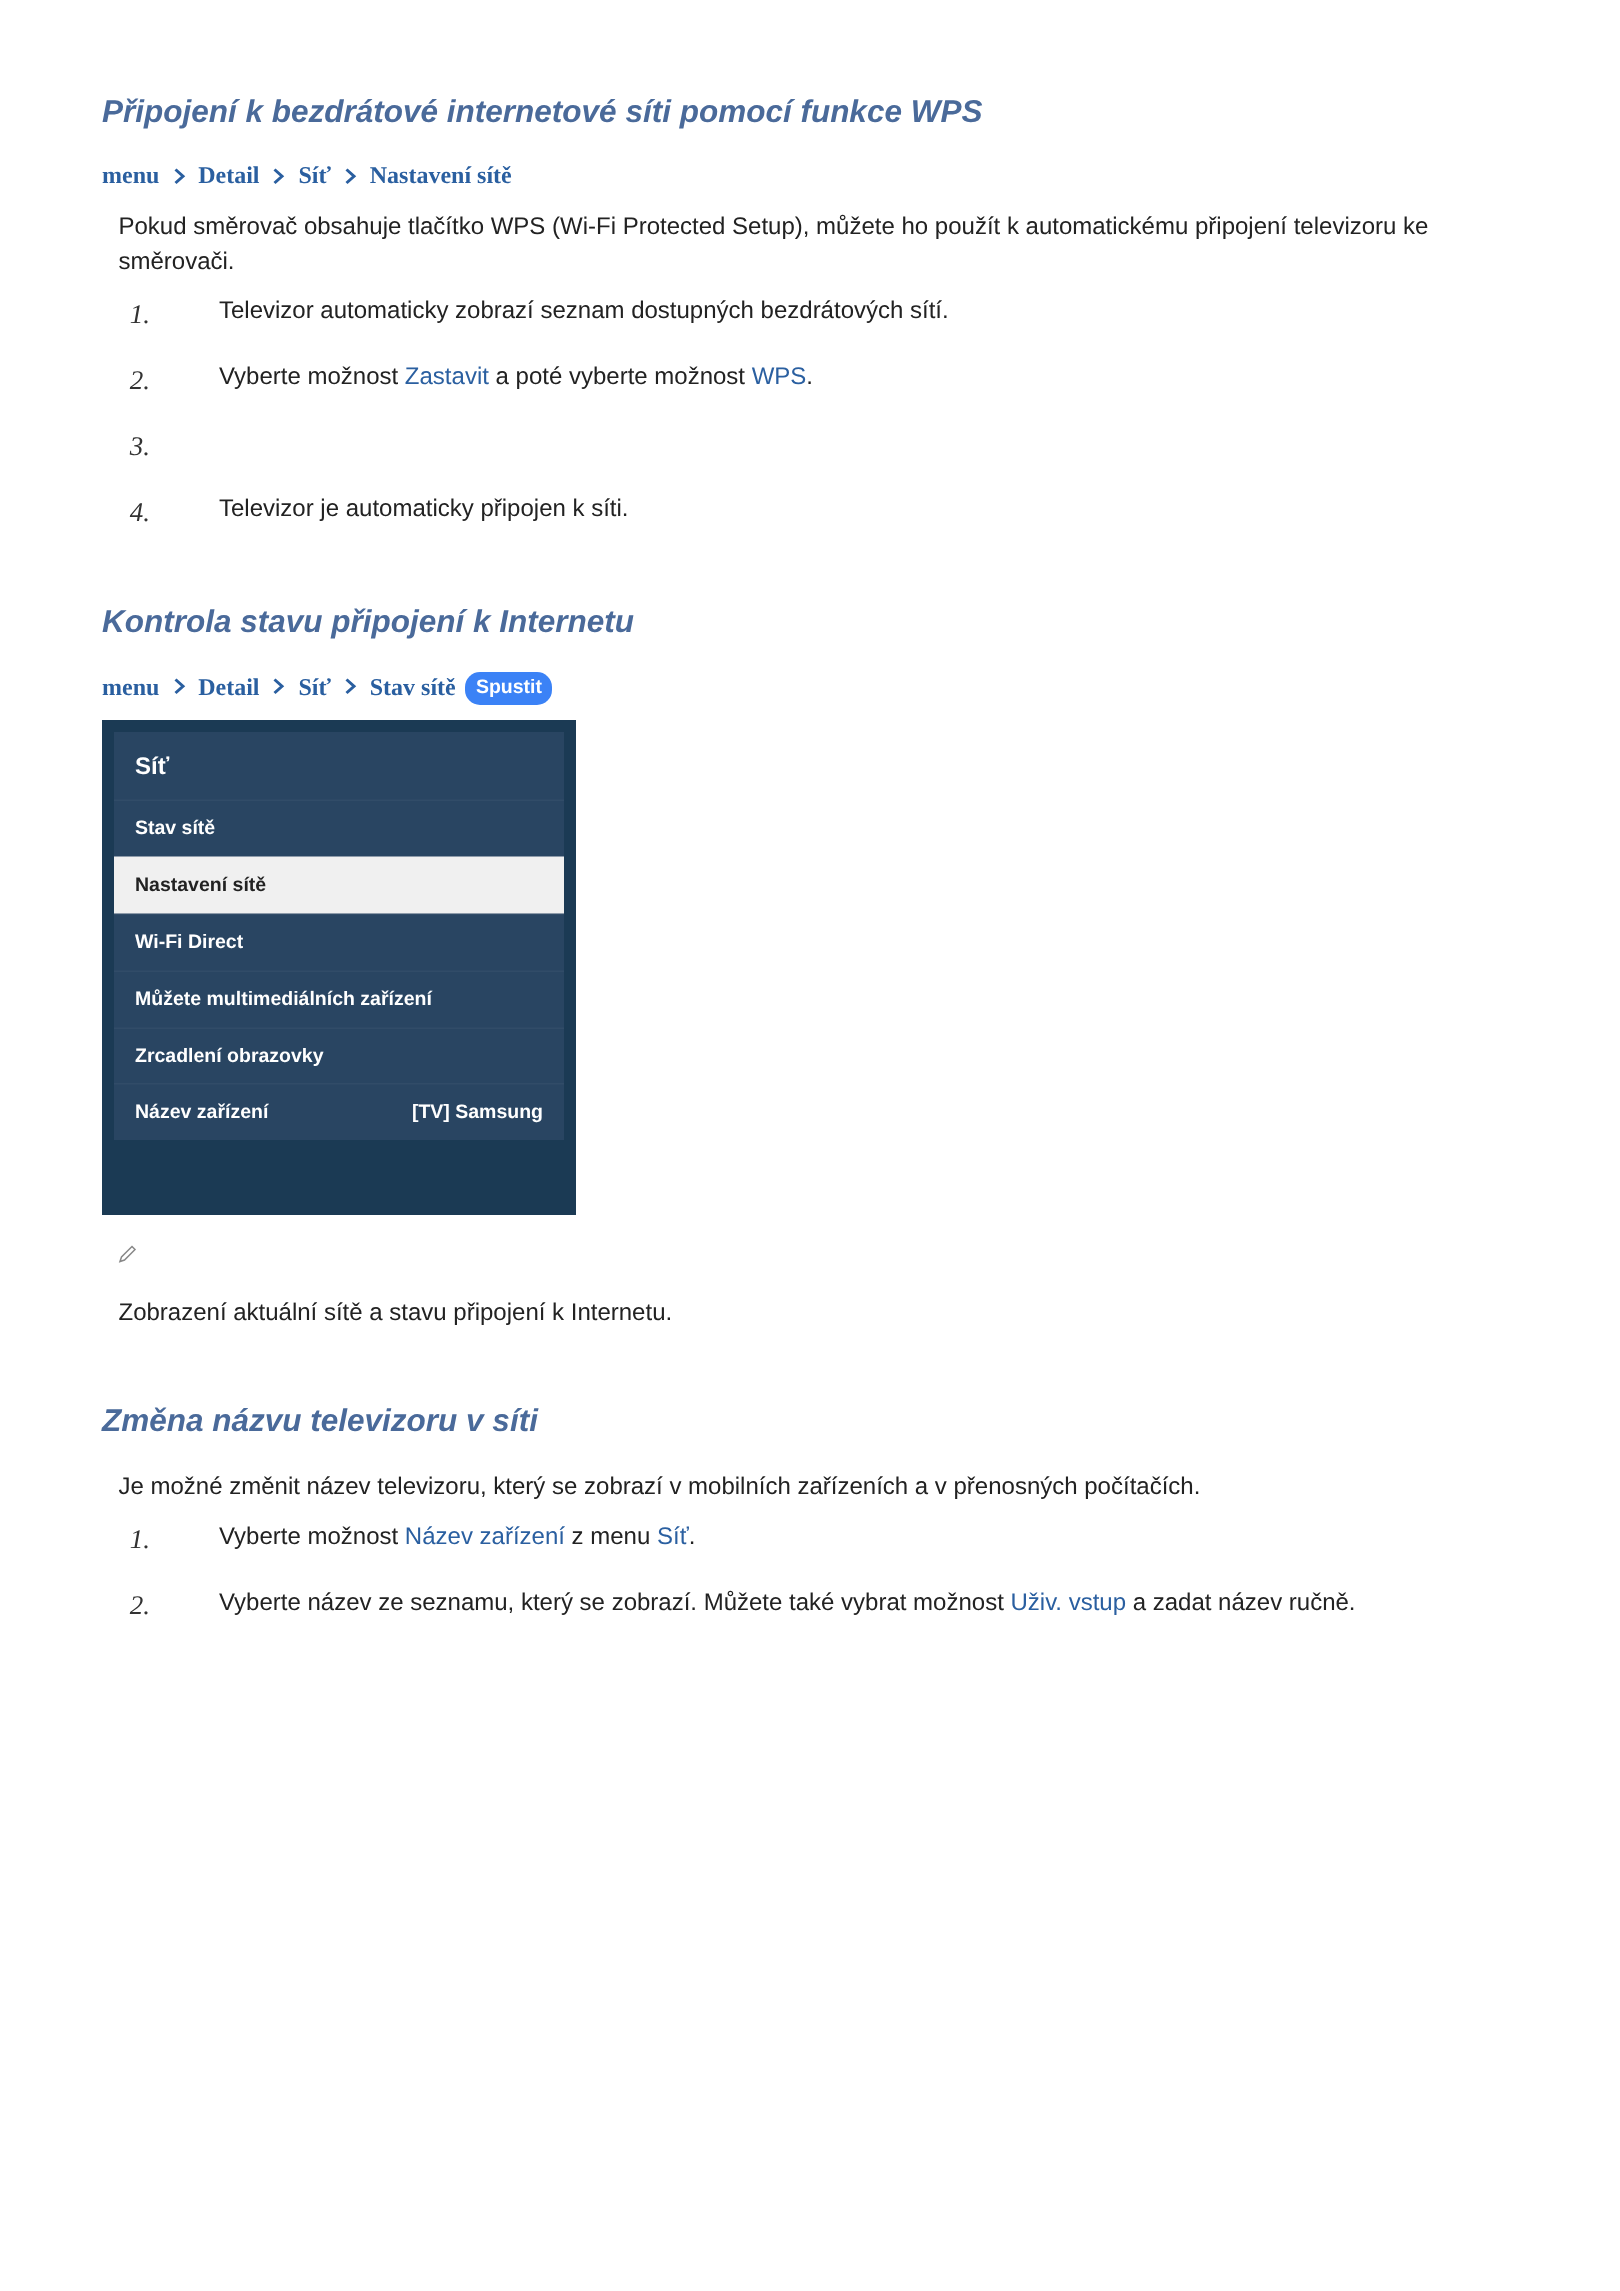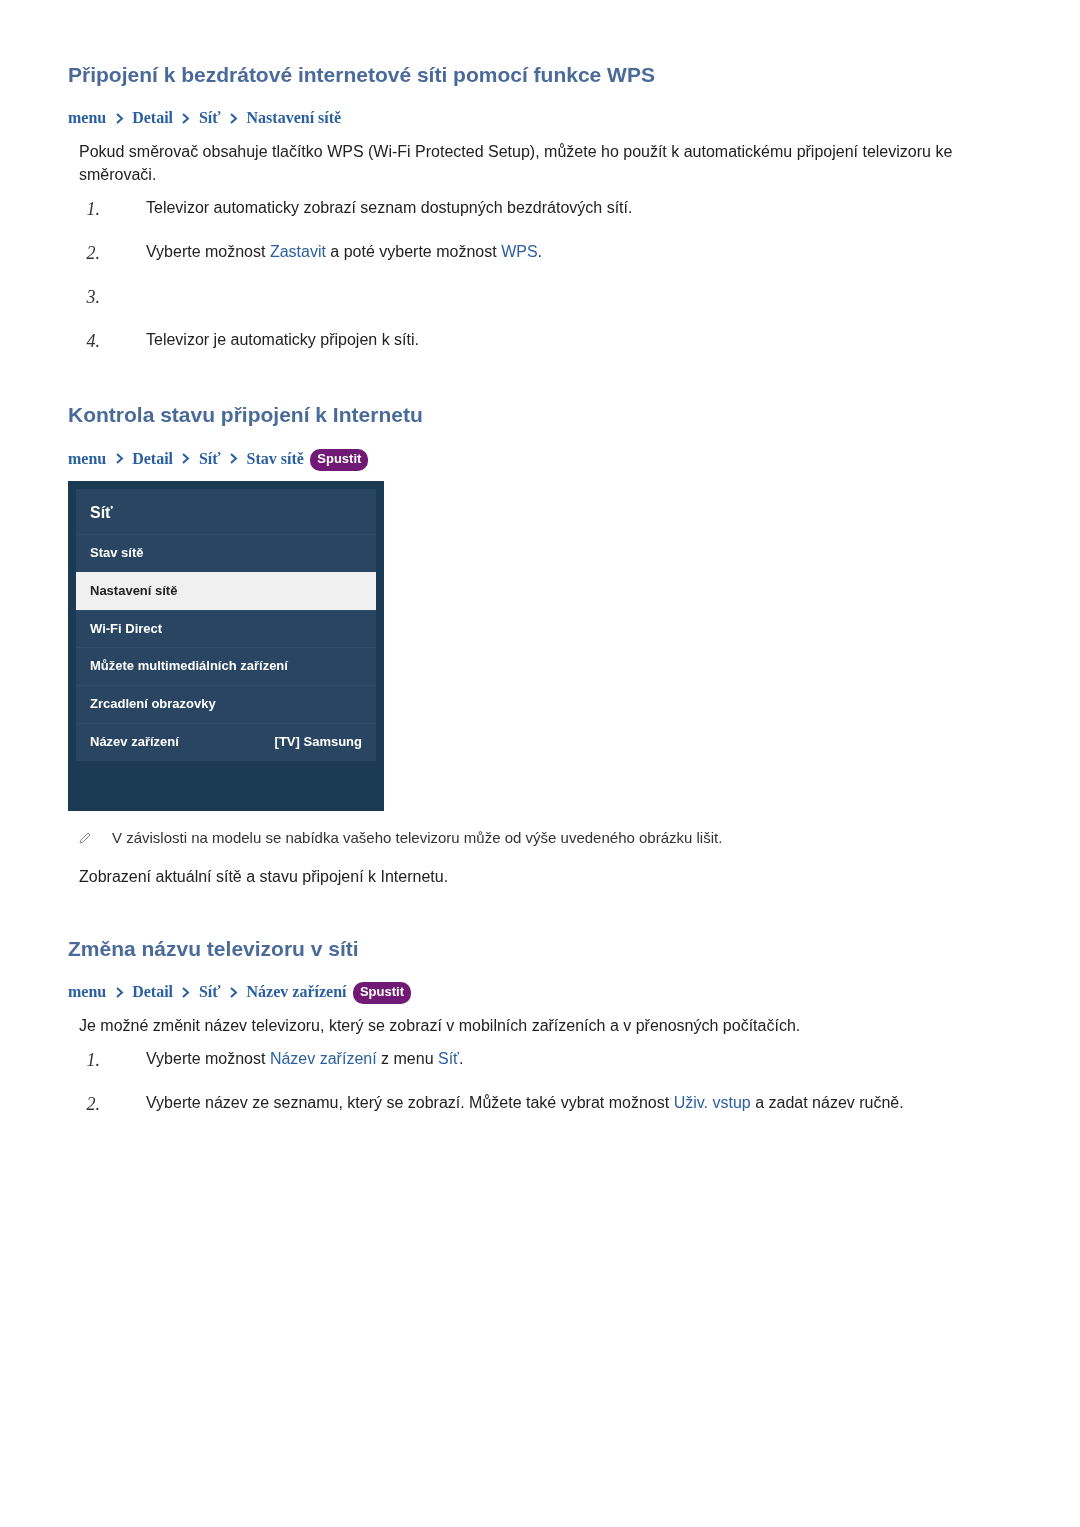--- a/index.html
+++ b/index.html
@@ -9,37 +9,38 @@
     font-size: 16px;
     color: #222;
     line-height: 1.45;
   }
   .section { margin-bottom: 46px; }
   .section-heading {
     color: #4a6a9a;
     font-weight: bold;
     font-size: 21px;
     margin: 0 0 16px 0;
+    font-style: italic;
   }
   .breadcrumb {
     color: #2a5fa0;
     font-weight: bold;
     font-size: 16px;
     margin-bottom: 10px;
   }
   .crumb { color: #2a5fa0; font-family: Liberation Serif, serif; }
   .chev {
     display: inline-block;
     vertical-align: middle;
     margin: 0 4px 2px 4px;
   }
   .chev svg { display: block; }
   .pill {
     display: inline-block;
-    background: #701a75;
+    background: #3b82f6;
     color: #fff;
     font-weight: bold;
     font-size: 13px;
     padding: 1px 7px 2px 7px;
     border-radius: 10px;
     margin-left: 2px;
     vertical-align: 1px;
   }
   .body-text { margin: 0 0 10px 11px; }
   .inline-kw { color: #2a5fa0; font-weight: normal; }
@@ -194,45 +195,28 @@
       <span class="tv-value">[TV] Samsung</span>
     </div>
   </div>
 
   <div class="note-row">
     <span class="pencil-icon">
       <svg width="14" height="14" viewBox="0 0 14 14">
           <path d="M2 12 L3 9 L10 2 L12 4 L5 11 Z" fill="none" stroke="#555" stroke-width="1"></path>
         </svg>
     </span>
-    <span>V závislosti na modelu se nabídka vašeho televizoru může od výše uvedeného obrázku lišit.</span>
   </div>
 
   <p class="body-text">Zobrazení aktuální sítě a stavu připojení k Internetu.</p>
 </div>
 
 <div class="section">
   <h2 class="section-heading">Změna názvu televizoru v síti</h2>
 
-  <div class="breadcrumb">
-    <span class="crumb">menu</span>
-    <span class="chev"><svg width="9" height="11" viewBox="0 0 9 11">
-          <path d="M2 1 L7 5.5 L2 10" fill="none" stroke="#2a5fa0" stroke-width="2"></path>
-        </svg></span>
-    <span class="crumb">Detail</span>
-    <span class="chev"><svg width="9" height="11" viewBox="0 0 9 11">
-          <path d="M2 1 L7 5.5 L2 10" fill="none" stroke="#2a5fa0" stroke-width="2"></path>
-        </svg></span>
-    <span class="crumb">Síť</span>
-    <span class="chev"><svg width="9" height="11" viewBox="0 0 9 11">
-          <path d="M2 1 L7 5.5 L2 10" fill="none" stroke="#2a5fa0" stroke-width="2"></path>
-        </svg></span>
-    <span class="crumb">Název zařízení</span>
-    <span class="pill">Spustit</span>
-  </div>
 
   <p class="body-text">Je možné změnit název televizoru, který se zobrazí v mobilních zařízeních a v přenosných počítačích.</p>
 
   <ol class="numlist">
     <li>
       <span class="num">1.</span>
       <span class="li-text">
         <span>Vyberte možnost </span><span class="inline-kw">Název zařízení</span><span> z menu </span><span class="inline-kw">Síť</span><span>.</span>
       </span>
     </li>

